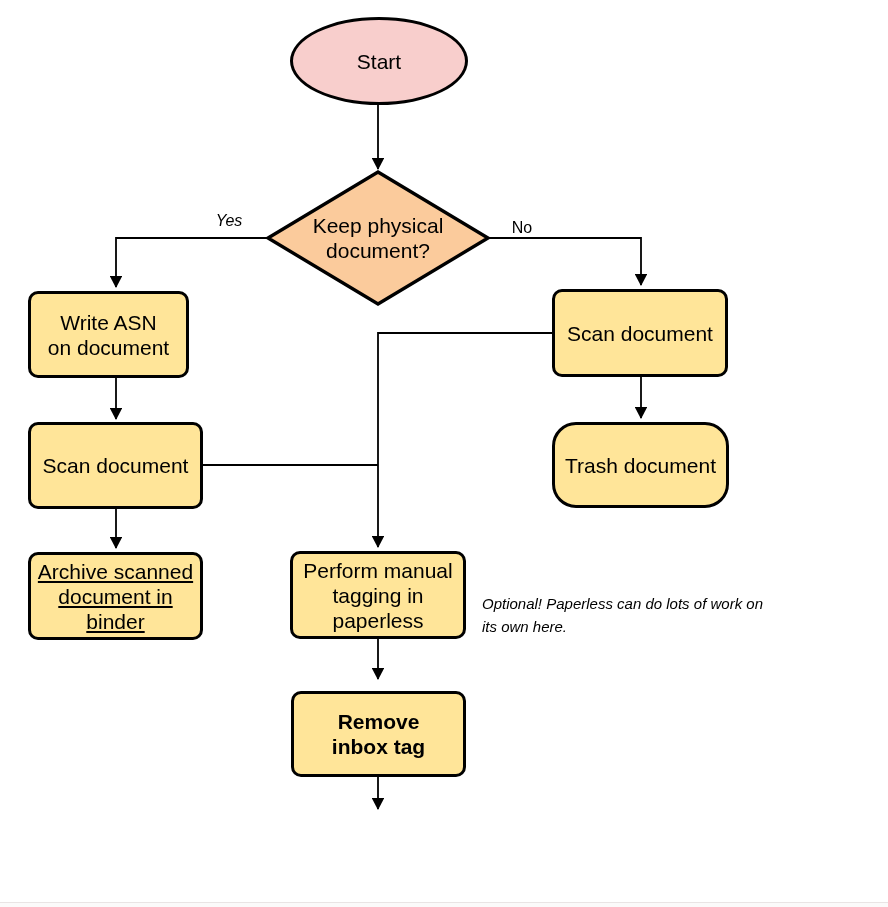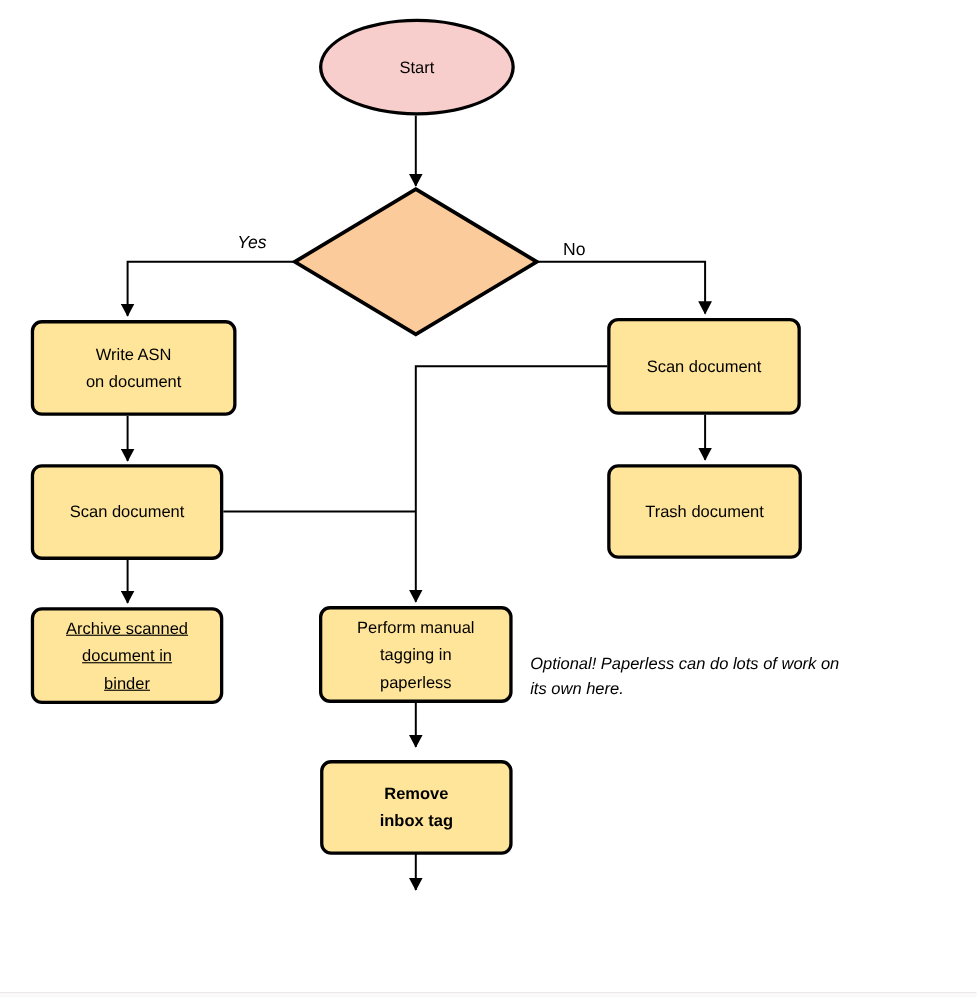--- a/index.html
+++ b/index.html
@@ -27,21 +27,21 @@
     stroke: var(--stroke, #000000);
     stroke-width: 3.4;
     stroke-linejoin: miter;
   }
   .node {
     position: absolute;
     display: flex;
     align-items: center;
     justify-content: center;
     text-align: center;
-    font-size: 15px;
+    font-size: 21px;
     line-height: 25px;
     white-space: pre-line;
     box-sizing: border-box;
   }
   .process {
     background: var(--process-fill, #FFE599);
     border: 3px solid var(--stroke, #000000);
     border-radius: 10px;
   }
   .terminator {
@@ -106,45 +106,49 @@
     <path class="edge" d="M378 639 L378 679" marker-end="url(#arrow)"></path>
     <path class="edge" d="M378 769 L378 809" marker-end="url(#arrow)"></path>
 
     <polygon class="decision-shape" points="378,172 488,238 378,304 268,238"></polygon>
   </svg>
 
   <div class="node terminator" style="left:290px; top:17px; width:178px; height:88px;">
     <span>Start</span>
   </div>
 
+  <div class="node decision-label" style="left:283px; top:209px; width:190px; height:58px;">
+    <span>Keep physical
+document?</span>
+  </div>
 
   <div class="edge-label" style="left:204px; top:211px; width:50px;font-style:italic;">Yes</div>
 
   <div class="edge-label" style="left:497px; top:218px; width:50px;">No</div>
 
-  <div class="node process" style="left:28px; top:291px; width:187px; height:87px;">
+  <div class="node process" style="left:28px; top:291px; width:161px; height:87px;">
     <span>Write ASN
 on document</span>
   </div>
 
   <div class="node process" style="left:28px; top:422px; width:175px; height:87px;">
     <span>Scan document</span>
   </div>
 
   <div class="node process" style="left:28px; top:552px; width:175px; height:88px;text-decoration:underline;">
     <span>Archive scanned
 document in
 binder</span>
   </div>
 
   <div class="node process" style="left:552px; top:289px; width:176px; height:88px;">
     <span>Scan document</span>
   </div>
 
-  <div class="node process" style="left:552px; top:422px; width:177px; height:86px;">
+  <div class="node process" style="left:552px; top:422px; width:177px; height:86px;border-radius:24px;">
     <span>Trash document</span>
   </div>
 
   <div class="node process" style="left:290px; top:551px; width:176px; height:88px;">
     <span>Perform manual
 tagging in
 paperless</span>
   </div>
 
   <div class="annotation" style="left:482px; top:592px; width:406px;">Optional! Paperless can do lots of work on

